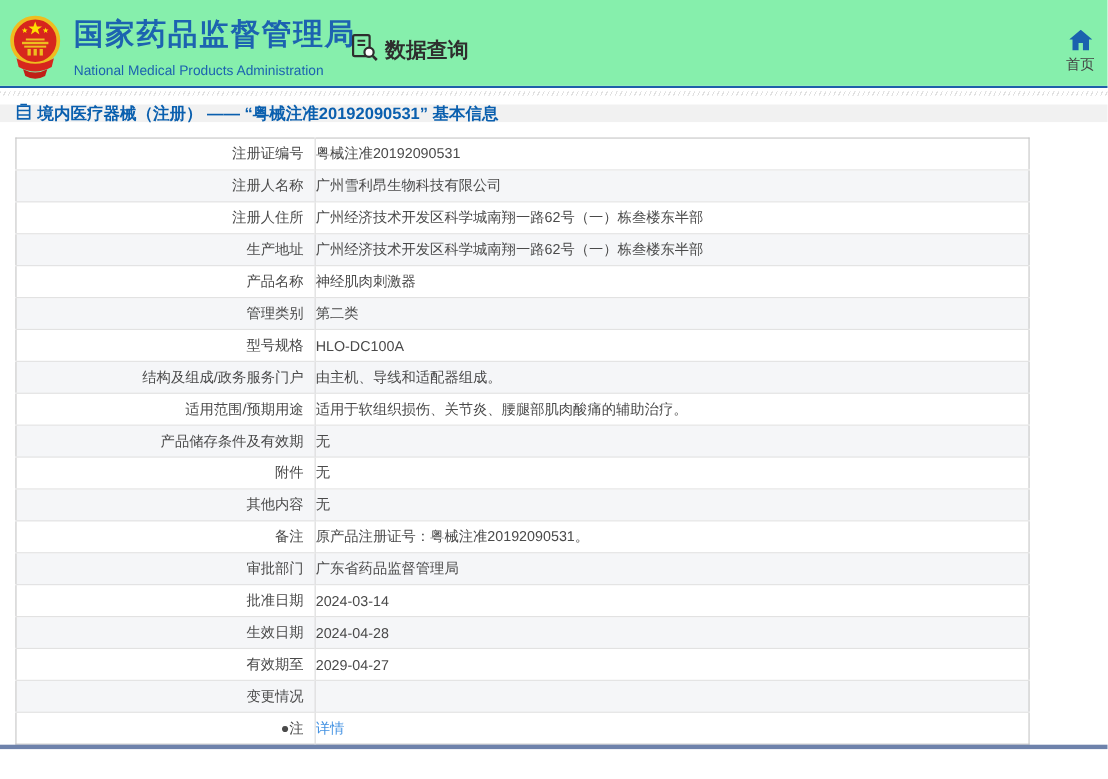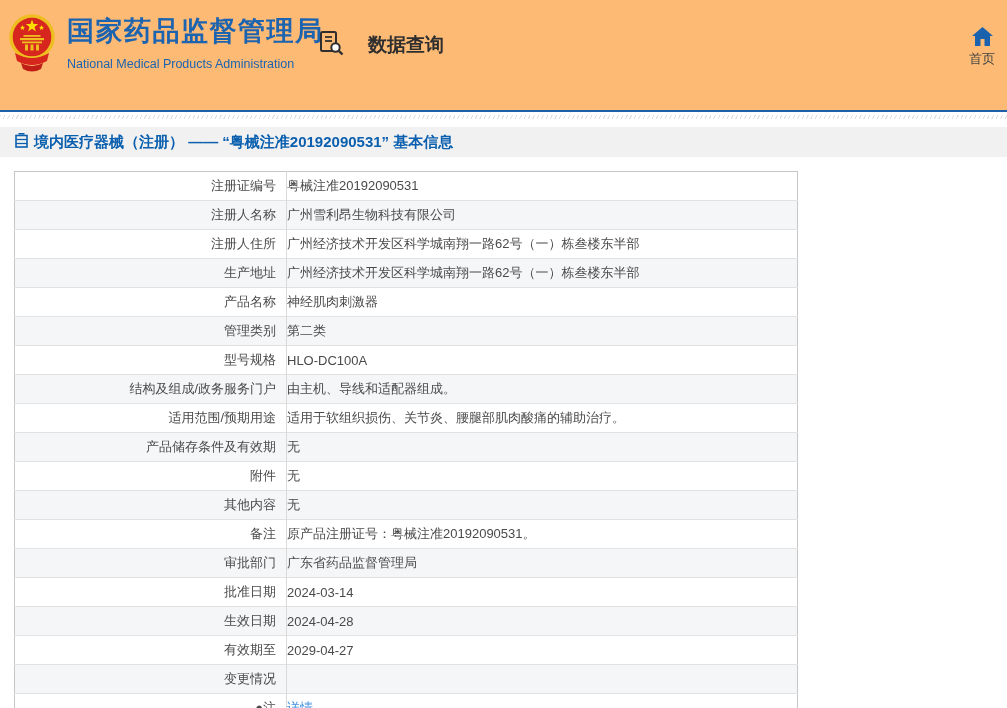--- a/index.html
+++ b/index.html
@@ -5,58 +5,58 @@
   * { box-sizing: border-box; }
   html,body { margin:0; padding:0; }
   body {
     width:1007px; height:708px; overflow:hidden;
     background:#ffffff;
     font-family:"Liberation Sans", sans-serif;
     -webkit-font-smoothing:antialiased;
   }
 
   
-  .site-header { position:relative; height:110px; background:#fdba74; }
+  .site-header { position:relative; height:78px; background:#86efac; }
   .emblem { position:absolute; left:7px; top:11px; }
   .logo-text { position:absolute; left:67px; top:15px; }
   .logo-cn { font-size:27px; font-weight:bold; color:#1c63b0; letter-spacing:1.5px; line-height:1.2; }
   .logo-en { font-size:12.5px; color:#1c63b0; margin-top:10px; }
 
   .query-section {
     position:absolute; left:318px; top:29px;
-    display:flex; align-items:center; gap:23px;
+    display:flex; align-items:center; gap:5px;
     font-size:19px; color:#2e2e2e; font-weight:600; cursor:pointer;text-align:right;
   }
 
   .top-nav { position:absolute; right:12px; top:26px; display:flex; }
   .nav-item { display:flex; flex-direction:column; align-items:center; gap:4px;
               font-size:13px; color:#444; cursor:pointer; text-decoration:none; }
   .nav-item .ico { height:20px; display:flex; align-items:flex-end; }
 
   
   .blue-line { height:2px; background:#1e5fa9; }
   .gap3 { height:3px; }
   .hatch {
     height:4px;
     background:repeating-linear-gradient(115deg,#e0e0e0 0 1px,#ffffff 1px 4px);
   }
   .gap8 { height:8px; }
 
   
   .title-bar {
-    height:30px; background:#f1f1f1;
+    height:16px; background:#f1f1f1;
     display:flex; align-items:center; gap:6px;
     padding-left:15px;
     font-size:15px; font-weight:bold; color:#0a5fae;
   }
   .gap14 { height:14px; }
 
   
   .info-table {
-    margin-left:14px; width:784px;
+    margin-left:14px; width:922px;
     border-collapse:collapse; table-layout:fixed;
     border:1px solid #c6c6c6;
     font-size:13px; color:#4a4a4a;
   }
   .info-table tr { height:29px; }
   .info-table tr.even { background:#f5f6f8; }
   .info-table tr.odd  { background:#ffffff; }
   .info-table tr + tr td { border-top:1px solid #e2e2e2;margin-top:36px; }
   td.label {
     width:272px; text-align:right; padding-right:10px;

